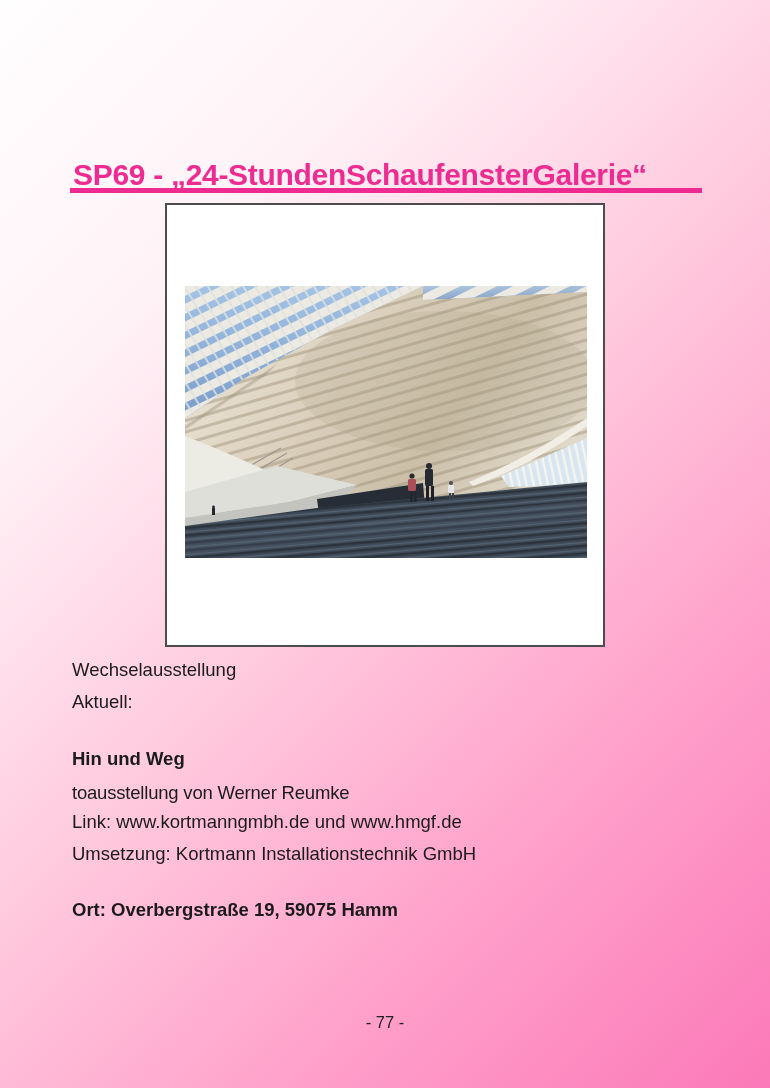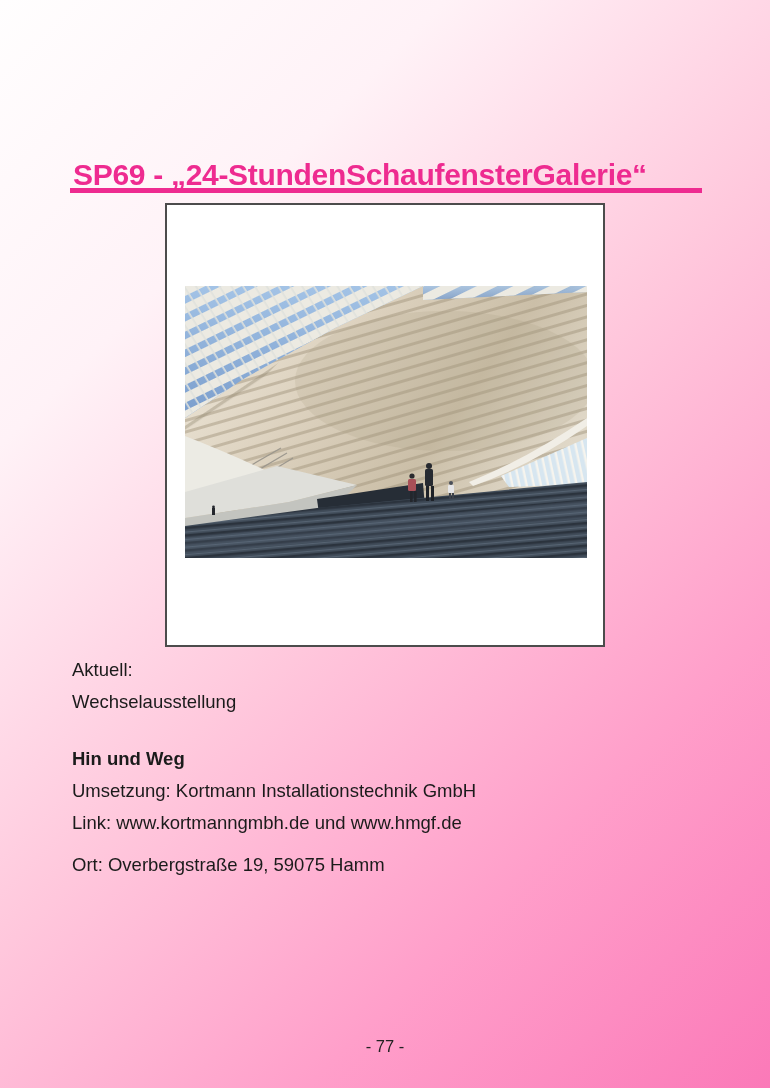--- a/index.html
+++ b/index.html
@@ -32,24 +32,24 @@
   }
   .textblock{
     position:absolute;left:72px;top:659px;width:632px;
     font-size:18.5px;line-height:22px;
   }
   .line{margin:0 0 10px 0;}
   .line.bold{font-weight:bold;margin-top:35px;}
   .para{line-height:25px;margin:0 0 6px 0;letter-spacing:-0.2px;}
   .para .l1{text-align:justify;text-align-last:justify;white-space:nowrap;}
   .para .l2{text-align:left;}
-  .ort{margin-top:20px;}
+  .ort{margin-top:34px;font-weight:bold;}
   .pagenum{
     position:absolute;left:0;top:1013px;width:770px;
-    text-align:center;font-size:16.5px;color:#222;margin-top:24px;
+    text-align:center;font-size:16.5px;color:#222;
   }
 </style>
 </head>
 <body>
 
 <div class="page">
 
   <div class="title">SP69 - „24-StundenSchaufensterGalerie“</div>
   <div class="title-rule"></div>
 
@@ -135,25 +135,26 @@
       <rect x="246" y="200" width="3" height="15" fill="#1e2228"></rect>
 
       <circle cx="266" cy="197" r="2" fill="#4a4f59"></circle>
       <rect x="263" y="199" width="6" height="8" rx="1" fill="#e6e6e8"></rect>
       <rect x="264" y="207" width="2" height="6" fill="#3c414b"></rect>
       <rect x="267" y="207" width="2" height="6" fill="#3c414b"></rect>
     </svg>
   </div>
 
   <div class="textblock">
+    <div class="line">Wechselausstellung</div>
     <div class="line">Aktuell:</div>
-    <div class="line">Wechselausstellung</div>
     <div class="line bold">Hin und Weg</div>
     <div class="para">
+      <div class="l2">toausstellung von Werner Reumke</div>
     </div>
+    <div class="line">Link: www.kortmanngmbh.de und www.hmgf.de</div>
     <div class="line">Umsetzung: Kortmann Installationstechnik GmbH</div>
-    <div class="line">Link: www.kortmanngmbh.de und www.hmgf.de</div>
     <div class="line ort">Ort: Overbergstraße 19, 59075 Hamm</div>
   </div>
 
   <div class="pagenum">- 77 -</div>
 
 </div>
 
 </body></html>

